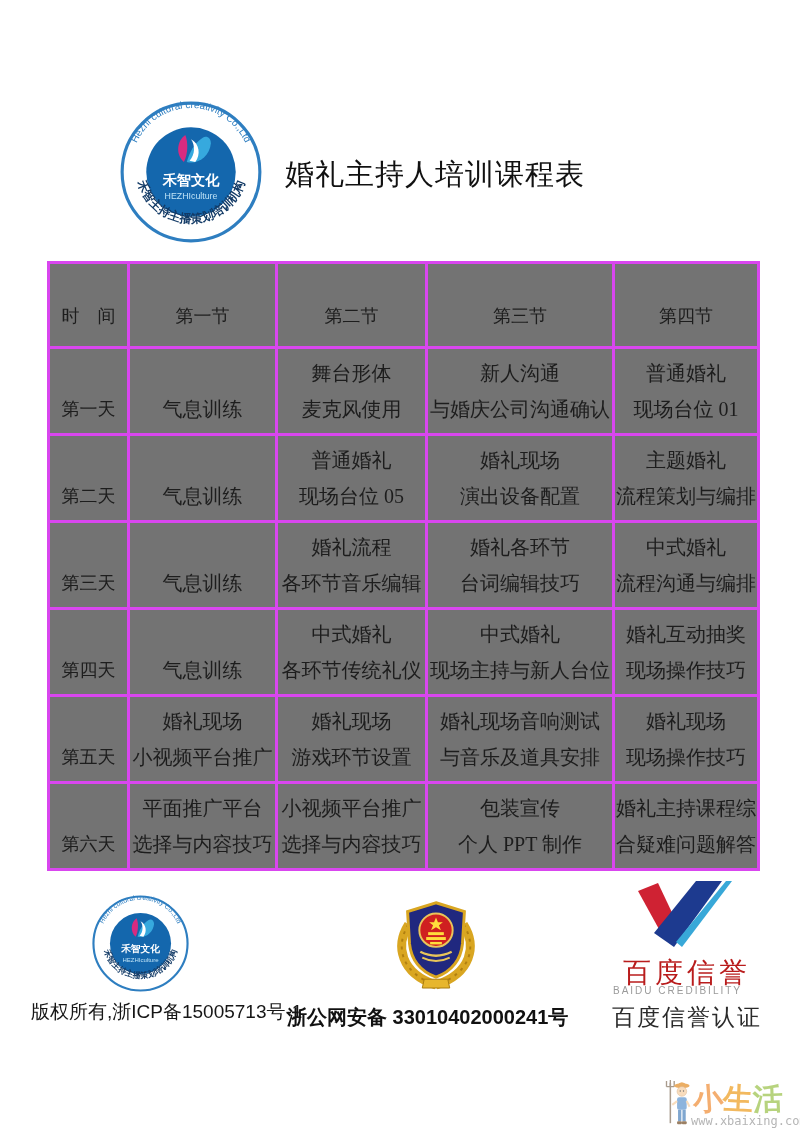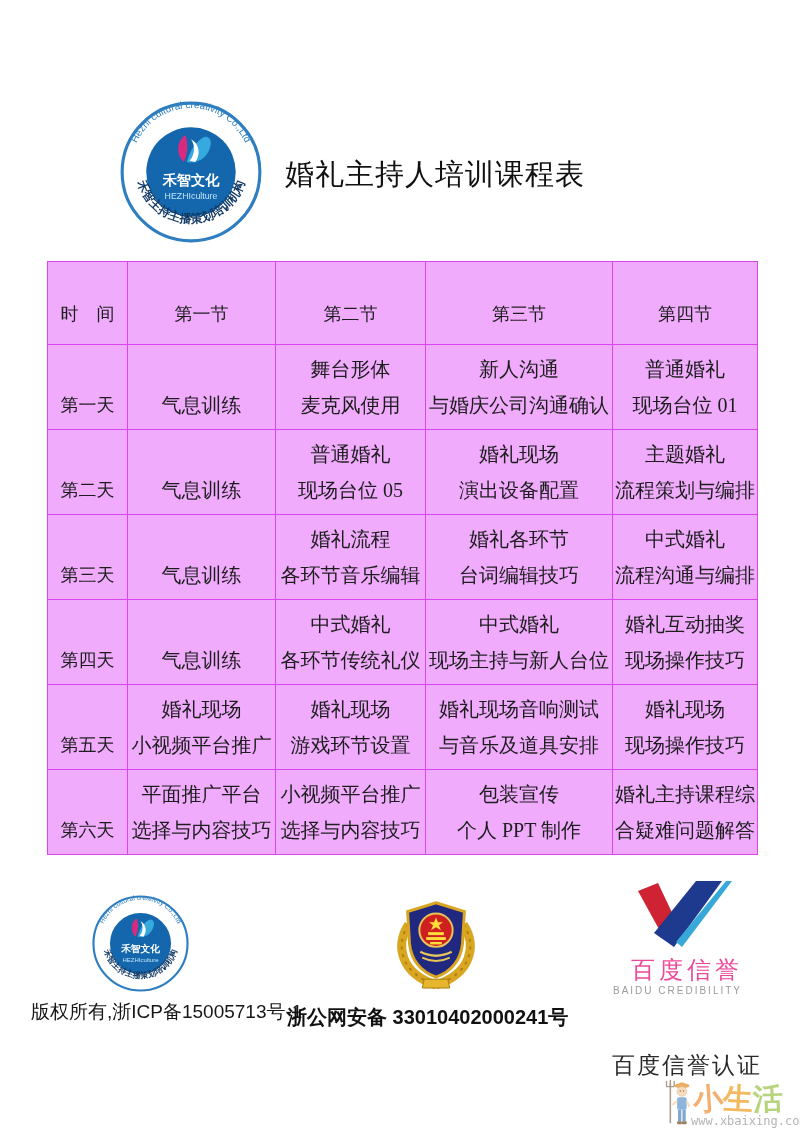--- a/index.html
+++ b/index.html
@@ -7,49 +7,49 @@
         font-family:"Liberation Serif","DejaVu Serif",serif;color:#1d1d1d;}
 
   
   .top-logo{position:absolute;left:120px;top:101px;width:142px;height:142px;}
   .page-title{position:absolute;left:135px;top:155px;width:600px;text-align:center;
               font-size:29px;font-weight:normal;letter-spacing:1px;color:#111;}
 
   
   .tbl-wrap{position:absolute;left:47px;top:261px;width:711px;}
   table.course{border-collapse:collapse;table-layout:fixed;width:710px;}
-  table.course td, table.course th{border:1px solid #d946ef;padding:0;vertical-align:bottom;
-      font-weight:normal;background:#f0abfc;}
+  table.course td, table.course th{border:3px solid #d946ef;padding:0;vertical-align:bottom;
+      font-weight:normal;background:#737373;}
   table.course th{height:82px;}
   table.course td{height:84px;}
   .cellbox{display:flex;flex-direction:column;justify-content:flex-end;height:100%;
            padding-bottom:6px;box-sizing:border-box;}
   .cellbox.hd{padding-bottom:12px;}
   .ln{height:36px;display:flex;align-items:center;justify-content:center;
       font-size:20px;white-space:nowrap;color:#1d1d1d;}
   .ln.hd,.ln.day{font-size:18px;}
 
   
   .footer-logo{position:absolute;left:92px;top:895px;width:97px;height:97px;}
   .copyright{position:absolute;left:31px;top:999px;font-family:"Liberation Sans","DejaVu Sans",sans-serif;
              font-size:19px;color:#161616;white-space:nowrap;}
   .police-badge{position:absolute;left:387px;top:888px;width:98px;height:104px;}
   .police-text{position:absolute;left:287px;top:1004px;width:300px;text-align:left;
                font-family:Liberation Sans, sans-serif;font-weight:bold;
                font-size:20px;color:#111;white-space:nowrap;}
   .baidu-v{position:absolute;left:632px;top:881px;width:100px;height:72px;}
   .baidu-title{position:absolute;left:587px;top:954px;width:200px;text-align:center;
-               font-family:"Liberation Sans",sans-serif;font-size:24px;letter-spacing:4px;
-               color:#ec4899;white-space:nowrap;}
+               font-family:"Liberation Sans",sans-serif;font-size:28px;letter-spacing:4px;
+               color:#b91c1c;white-space:nowrap;}
   .baidu-subtitle{position:absolute;left:613px;top:985px;width:200px;text-align:left;
                font-family:"Liberation Sans",sans-serif;font-size:10px;letter-spacing:2px;
                color:#9a9a9a;white-space:nowrap;}
   .baidu-caption{position:absolute;left:587px;top:1002px;width:200px;text-align:center;
                font-family:"Liberation Sans",sans-serif;font-size:23px;letter-spacing:2px;
-               color:#2a2a2a;white-space:nowrap;margin-top:48px;}
+               color:#2a2a2a;white-space:nowrap;}
 
   
   .wm-figure{position:absolute;left:664px;top:1078px;width:30px;height:50px;opacity:.85;}
   .wm-title{position:absolute;left:693px;top:1079px;font-family:"DejaVu Sans",sans-serif;
             font-weight:bold;font-size:30px;letter-spacing:0px;white-space:nowrap;opacity:.8;}
   .wm-title .c1{color:#f29a4d;display:inline-block;transform:rotate(-4deg);}
   .wm-title .c2{color:#f0a838;display:inline-block;transform:rotate(3deg);}
   .wm-title .c3{color:#a6c95f;display:inline-block;transform:rotate(-2deg);}
   .wm-url{position:absolute;left:691px;top:1114px;font-family:"DejaVu Sans Mono",monospace;
           font-size:12px;color:#b5b5b5;white-space:nowrap;}

